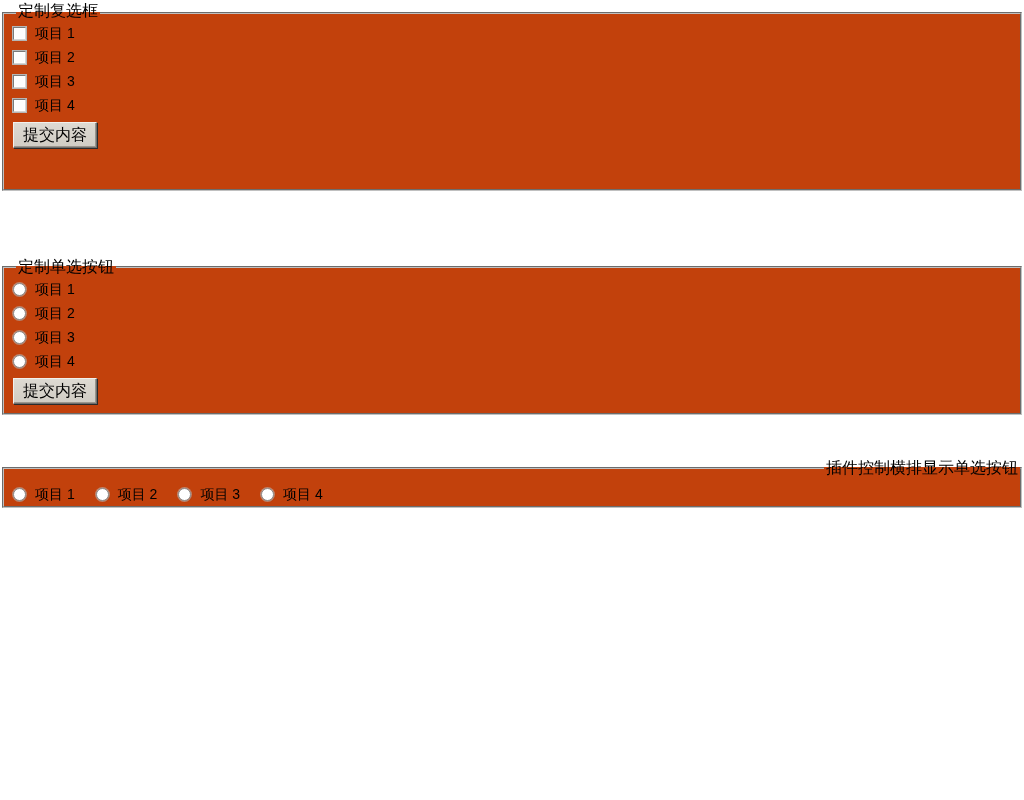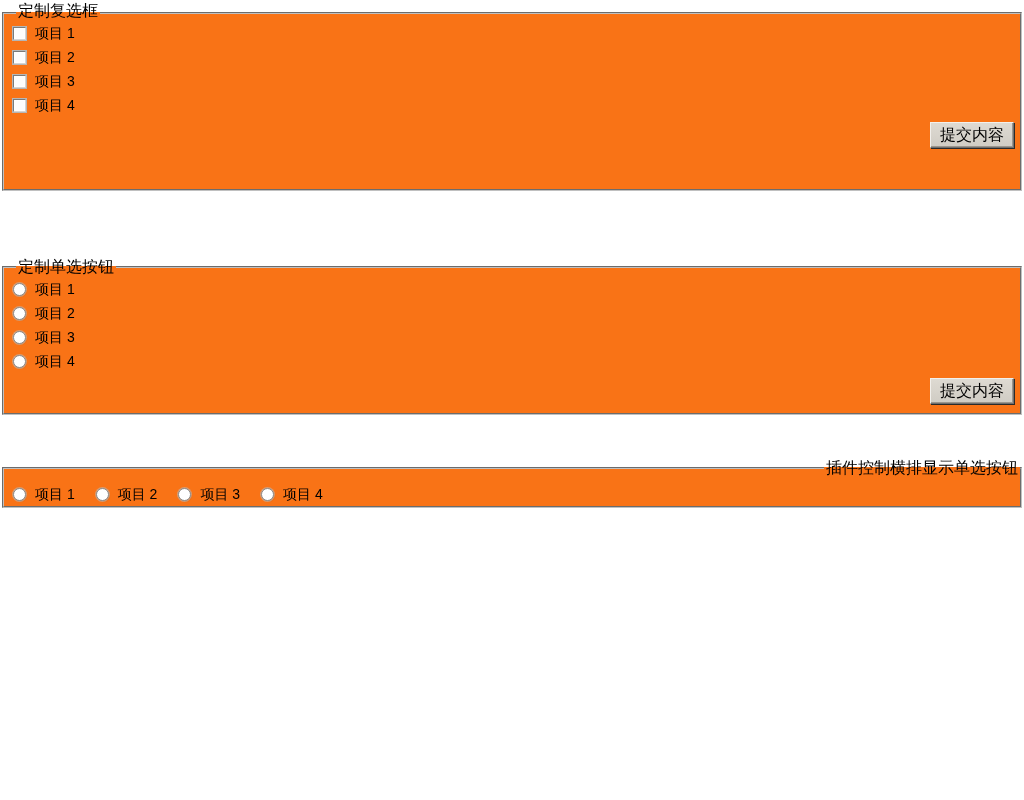--- a/index.html
+++ b/index.html
@@ -23,21 +23,21 @@
     box-sizing: border-box;
     padding: 0;
     position: relative;
   }
 
   fieldset.group {
     border: 2px groove #c0c0c0;
     margin: 0 2px 10px 2px;
     padding: 2px 6px 6px 6px;
     box-sizing: border-box;
-    background: #f97316;
+    background: #c2410c;
   }
 
   legend.group-legend {
     font-size: 16px;
     font-family: "Liberation Sans", "DejaVu Sans", sans-serif;
     color: #000000;
     padding: 0 2px 0 2px;
     margin-left: 6px;
     line-height: 16px;
   }
@@ -152,21 +152,21 @@
     border-top-color: #f2f0ec;
     border-left-color: #f2f0ec;
     border-right-color: #6f6f6f;
     border-bottom-color: #6f6f6f;
     box-shadow: 1px 1px 0 #2b2b2b, inset -1px -1px 0 #9a958c;
     padding: 2px 9px 3px 9px;
     margin: 5px 0 0 3px;
     line-height: 19px;
     cursor: default;
   }
-  .btn-wrap { display: flex; justify-content: flex-end; }
+  .btn-wrap { display: flex; }
 </style>
 </head>
 <body>
 
 <div class="page">
 
   <fieldset class="group" id="fs-checkbox">
     <legend class="group-legend">定制复选框</legend>
 
     <div class="option-row">

